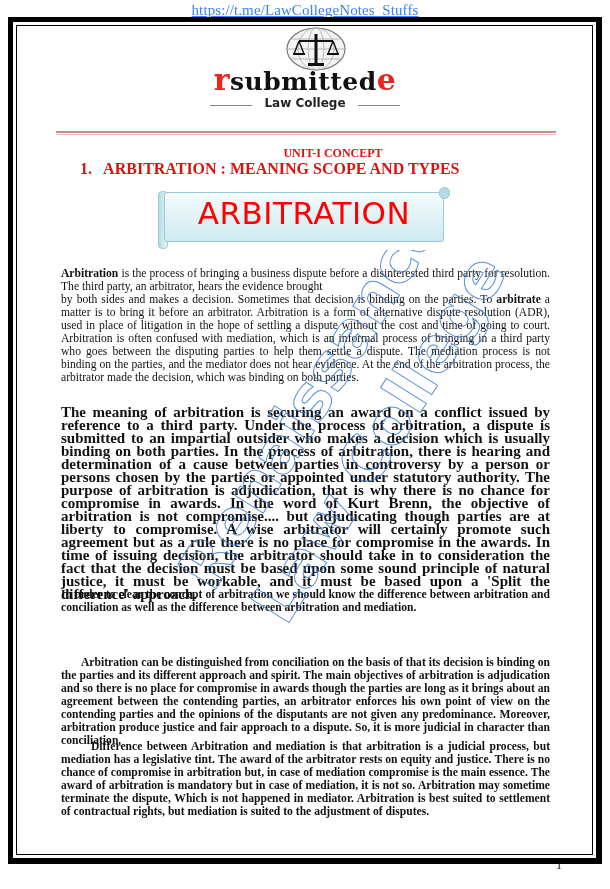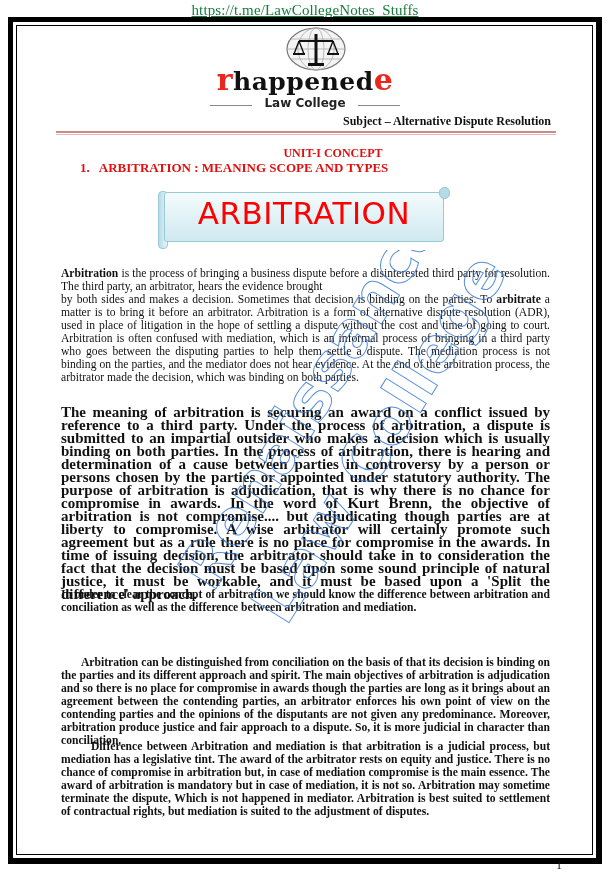--- a/index.html
+++ b/index.html
@@ -1,20 +1,20 @@
 <!DOCTYPE html>
 <html><head>
 <meta charset="utf-8">
 <style>
   html, body { margin: 0; padding: 0; background: #ffffff; }
   body { width: 610px; height: 889px; position: relative; overflow: hidden; font-family: "DejaVu Serif", serif; }
 
   .top-link {
     position: absolute; left: 0; top: 2px; width: 610px; text-align: center;
-    font-family: "Liberation Serif", serif; font-size: 15px; color: #15803d;
+    font-family: "Liberation Serif", serif; font-size: 15px; color: #3b82f6;
     text-decoration: underline; letter-spacing: 0.1px;
   }
 
   .frame-outer {
     position: absolute; left: 8px; top: 17px; width: 583px; height: 836px;
     border-top: 5px solid #000; border-left: 5px solid #000;
     border-right: 6px solid #000; border-bottom: 6px solid #000;
   }
   .frame-inner {
     position: absolute; left: 3px; top: 3px; right: 3px; bottom: 3px;
@@ -43,21 +43,21 @@
   .class-right { position: absolute; right: 0; top: 0; }
   .class-rule1 { position: absolute; left: 56px; top: 131px; width: 500px; height: 2px; background: #c98a8a; }
   .class-rule2 { position: absolute; left: 56px; top: 134px; width: 500px; height: 1px; background: #e3b8b8; }
 
   .unit-title {
     position: absolute; left: 0; top: 146px; width: 610px; text-align: center;
     font-family: "Liberation Serif", serif; font-weight: bold; font-size: 12px; color: #e01010; margin-left: 28px;
   }
   .section-title {
     position: absolute; left: 80px; top: 160px;
-    font-family: "Liberation Serif", serif; font-weight: bold; font-size: 13px; color: #e01010;
+    font-family: "Liberation Serif", serif; font-weight: bold; font-size: 16px; color: #e01010;
   }
 
   .banner { position: absolute; left: 156px; top: 187px; width: 296px; height: 62px; }
   .banner-body {
     position: absolute; left: 8px; top: 5px; width: 278px; height: 48px;
     background: linear-gradient(#f4fbfd, #cfe9f0);
     border: 1px solid #9cc9d6; border-radius: 3px;
   }
   .banner-roll-left {
     position: absolute; left: 2px; top: 4px; width: 8px; height: 56px;
@@ -113,28 +113,27 @@
     <line x1="6" y1="13" x2="56" y2="13" stroke="#aaa" stroke-width="0.8"></line>
     <line x1="6" y1="33" x2="56" y2="33" stroke="#aaa" stroke-width="0.8"></line>
     <rect x="29.5" y="8" width="3" height="30" fill="#111"></rect>
     <rect x="23" y="37" width="16" height="3" fill="#111"></rect>
     <line x1="14" y1="15" x2="48" y2="15" stroke="#111" stroke-width="2"></line>
     <polyline points="14,15 9,28 19,28 14,15" fill="none" stroke="#111" stroke-width="1.4"></polyline>
     <polyline points="48,15 43,28 53,28 48,15" fill="none" stroke="#111" stroke-width="1.4"></polyline>
     <line x1="8" y1="28" x2="20" y2="28" stroke="#111" stroke-width="2"></line>
     <line x1="42" y1="28" x2="54" y2="28" stroke="#111" stroke-width="2"></line>
   </svg>
-  <div class="logo-word"><span class="red">r</span><span>happened</span><span class="red">e</span></div>
+  <div class="logo-word"><span class="red">r</span><span>submitted</span><span class="red">e</span></div>
   <div class="logo-sub-line" style="left:210px;width:42px;"></div>
   <div class="logo-sub">Law College</div>
   <div class="logo-sub-line" style="left:358px;width:42px;"></div>
 </div>
 
 <div class="class-row">
-  <span class="class-right">Subject – Alternative Dispute Resolution</span>
 </div>
 <div class="class-rule1"></div>
 <div class="class-rule2"></div>
 
 <div class="unit-title">UNIT-I CONCEPT</div>
 <div class="section-title" style="white-space:pre;">1.   ARBITRATION : MEANING SCOPE AND TYPES</div>
 
 <div class="banner">
   <div class="banner-roll-left"></div>
   <div class="banner-body"></div>

